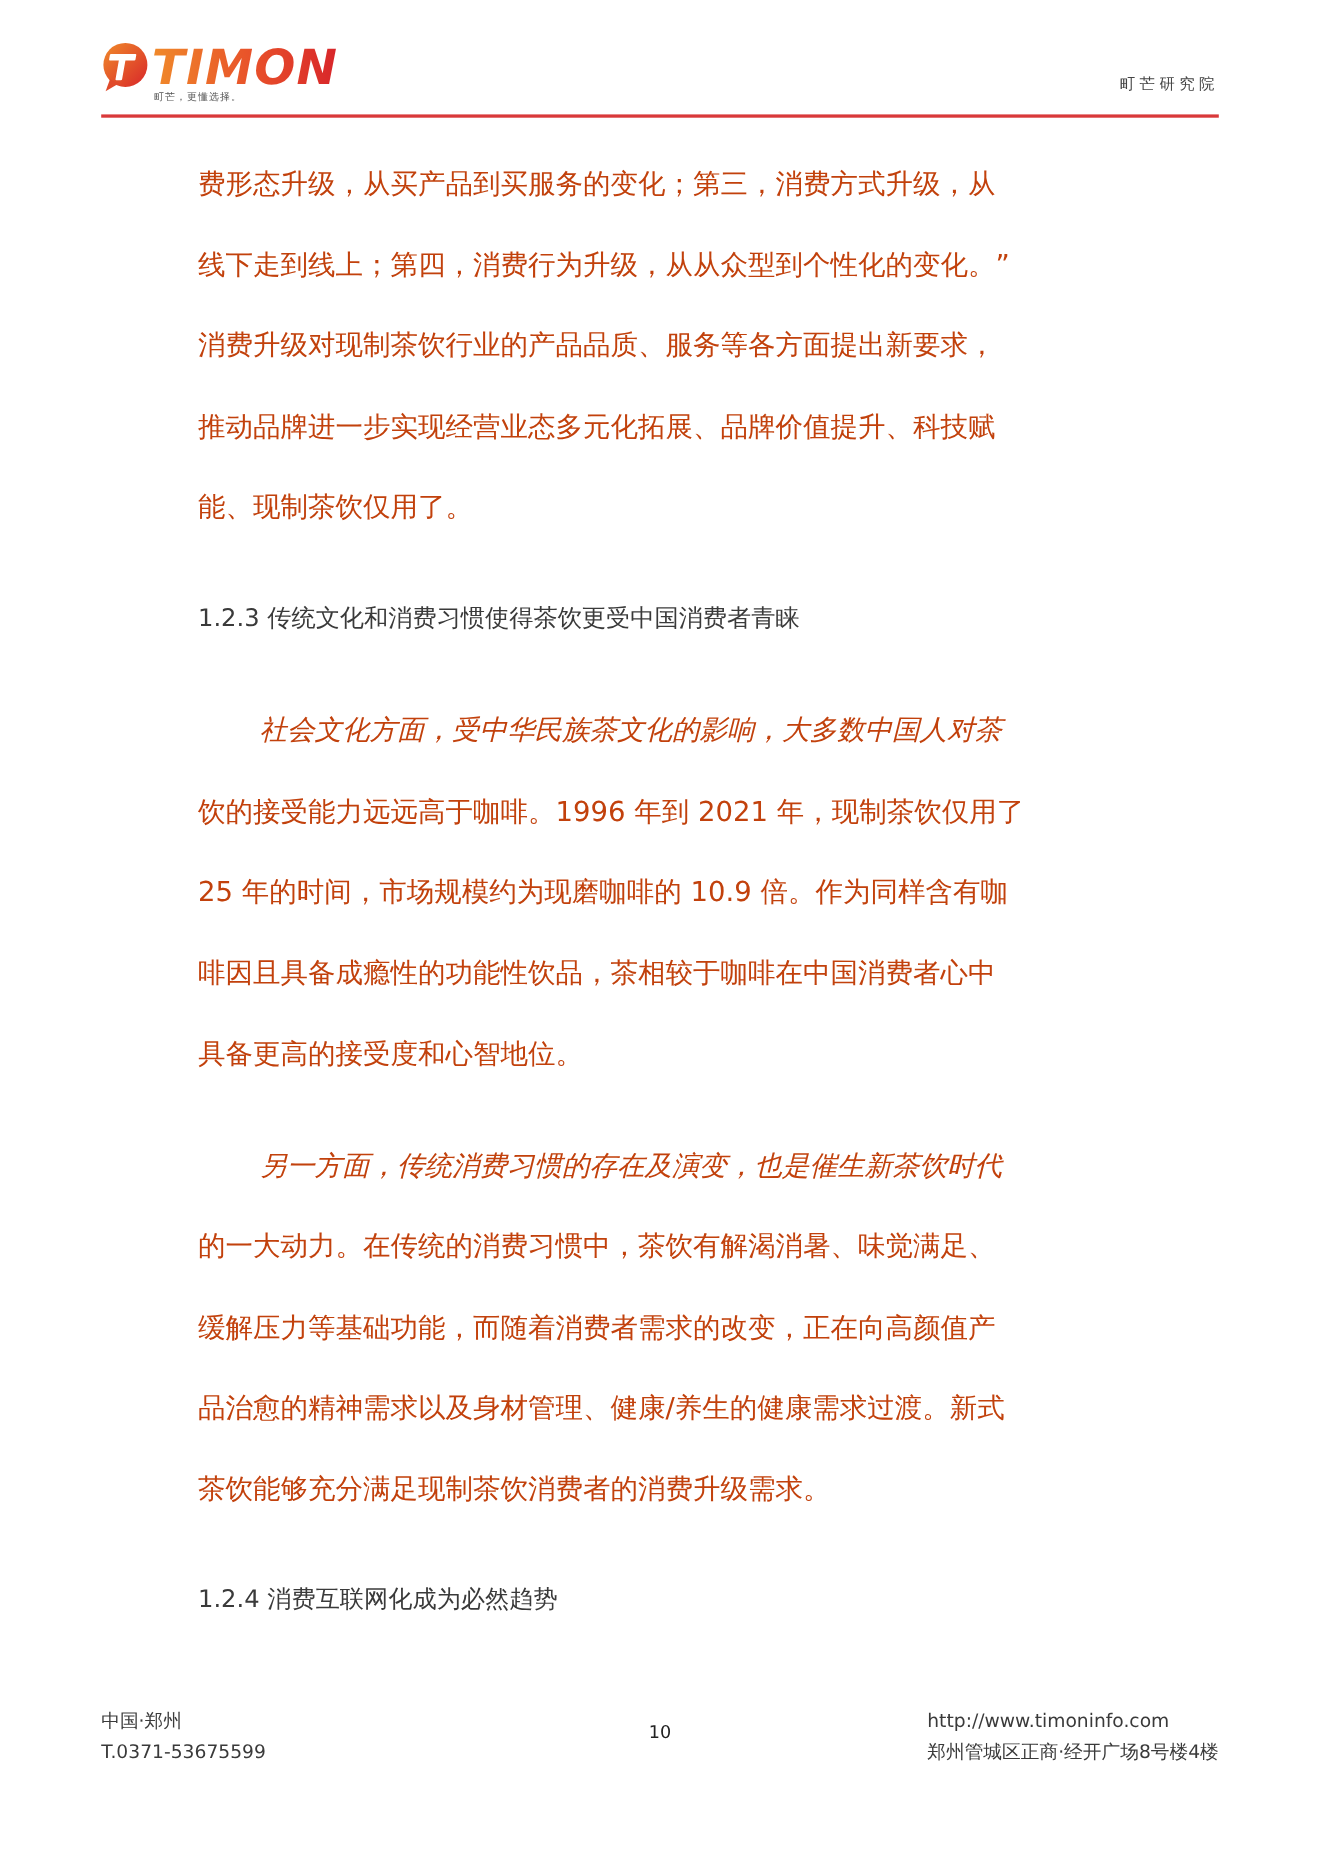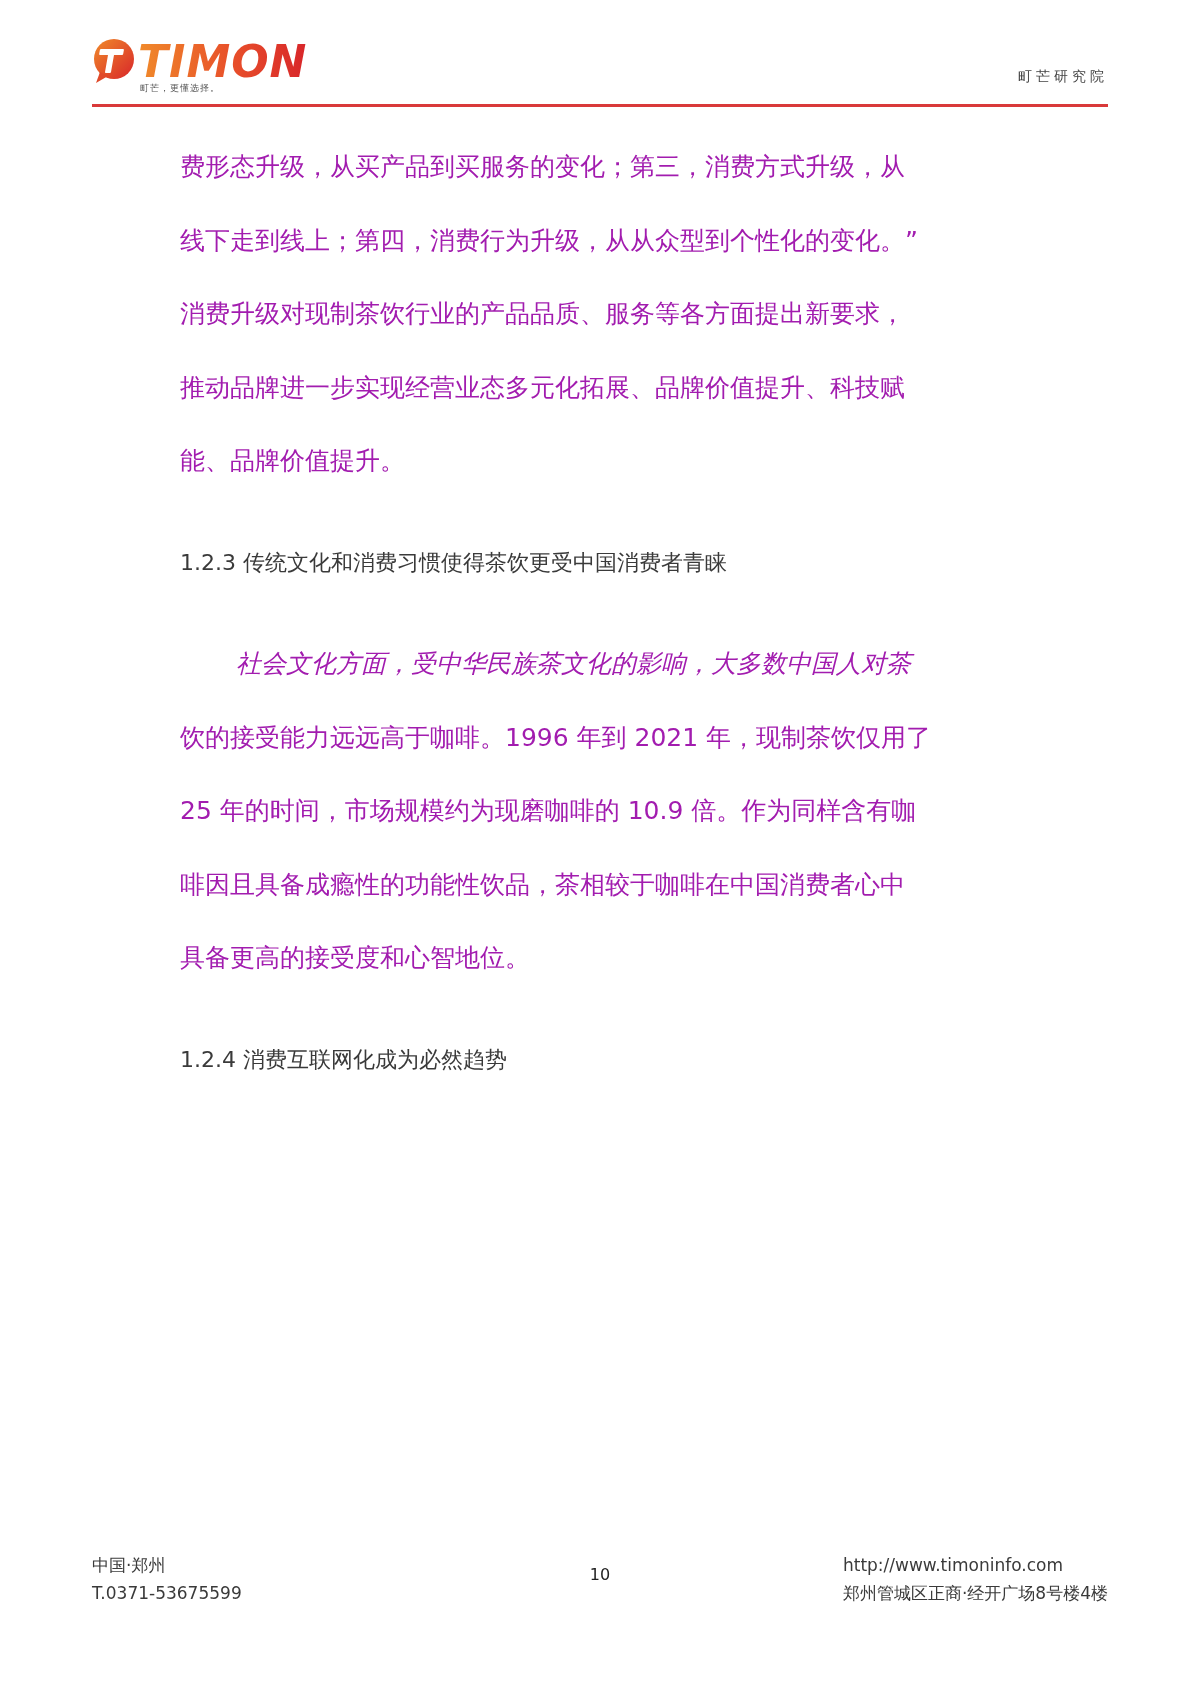--- a/index.html
+++ b/index.html
@@ -9,21 +9,21 @@
     .header { position: absolute; left: 0; top: 0; width: 1200px; height: 110px; }
     .logo { position: absolute; left: 92px; top: 38px; width: 180px; height: 60px; }
     .logo-mark { position: absolute; left: 0; top: 0; width: 46px; height: 46px; }
     .logo-word { position: absolute; left: 46px; top: 0px; font-family: "DejaVu Sans", sans-serif; font-weight: bold; font-style: italic; font-size: 44px; letter-spacing: 1px; line-height: 48px; }
     .logo-word span { background: linear-gradient(90deg, #f08a2a 0%, #e8502a 55%, #d8262a 100%); -webkit-background-clip: text; background-clip: text; color: transparent; }
     .logo-tagline { position: absolute; left: 48px; top: 44px; font-size: 9px; color: #555; letter-spacing: 1px; white-space: nowrap; }
     .org-name { position: absolute; right: 92px; top: 68px; font-size: 14px; color: #444; letter-spacing: 4px; }
     .header-rule { position: absolute; left: 92px; top: 104px; width: 1016px; height: 3px; background: #d9393a; }
 
     .content { position: absolute; left: 180px; top: 130px; width: 840px; }
-    .para { font-size: 25px; line-height: 73.5px; color: #a21caf; text-align: justify; text-justify: inter-ideograph; }
+    .para { font-size: 25px; line-height: 73.5px; color: #c2410c; text-align: justify; text-justify: inter-ideograph; }
     .indent { text-indent: 56px; font-style: italic; }
     .heading { font-size: 22px; color: #3a3a3a; line-height: 73.5px; }
 
     .footer { position: absolute; left: 0; top: 1551px; width: 1200px; height: 80px; }
     .footer-left { position: absolute; left: 92px; top: 0; font-size: 17px; line-height: 28px; color: #3a3a3a; }
     .page-num { position: absolute; left: 0; width: 1200px; top: 14px; text-align: center; font-size: 16px; color: #222; }
     .footer-right { position: absolute; right: 92px; top: 0; font-size: 17px; line-height: 28px; color: #3a3a3a; text-align: left; }
   </style>
 </head>
 <body>
@@ -48,33 +48,40 @@
   <div class="org-name">町芒研究院</div>
   <div class="header-rule"></div>
 </div>
 
 <div class="content">
   <div class="para">
     <div>费形态升级，从买产品到买服务的变化；第三，消费方式升级，从</div>
     <div>线下走到线上；第四，消费行为升级，从从众型到个性化的变化。”</div>
     <div>消费升级对现制茶饮行业的产品品质、服务等各方面提出新要求，</div>
     <div>推动品牌进一步实现经营业态多元化拓展、品牌价值提升、科技赋</div>
-    <div>能、品牌价值提升。</div>
+    <div>能、现制茶饮仅用了。</div>
   </div>
 
   <div class="heading" style="margin-top:28px;">1.2.3 传统文化和消费习惯使得茶饮更受中国消费者青睐</div>
 
   <div class="para" style="margin-top:28px;">
     <div class="indent">社会文化方面，受中华民族茶文化的影响，大多数中国人对茶</div>
     <div>饮的接受能力远远高于咖啡。1996 年到 2021 年，现制茶饮仅用了</div>
     <div>25 年的时间，市场规模约为现磨咖啡的 10.9 倍。作为同样含有咖</div>
     <div>啡因且具备成瘾性的功能性饮品，茶相较于咖啡在中国消费者心中</div>
     <div>具备更高的接受度和心智地位。</div>
   </div>
 
+  <div class="para" style="margin-top:28px;">
+    <div class="indent">另一方面，传统消费习惯的存在及演变，也是催生新茶饮时代</div>
+    <div>的一大动力。在传统的消费习惯中，茶饮有解渴消暑、味觉满足、</div>
+    <div>缓解压力等基础功能，而随着消费者需求的改变，正在向高颜值产</div>
+    <div>品治愈的精神需求以及身材管理、健康/养生的健康需求过渡。新式</div>
+    <div>茶饮能够充分满足现制茶饮消费者的消费升级需求。</div>
+  </div>
 
   <div class="heading" style="margin-top:28px;">1.2.4 消费互联网化成为必然趋势</div>
 </div>
 
 <div class="footer">
   <div class="footer-left">
     <div>中国·郑州</div>
     <div>T.0371-53675599</div>
   </div>
   <div class="page-num">10</div>

